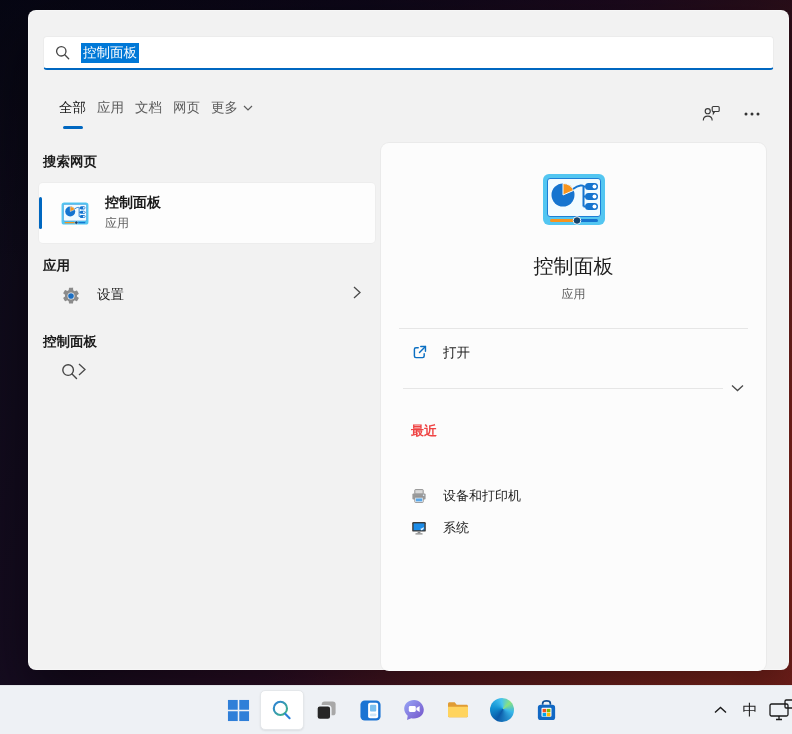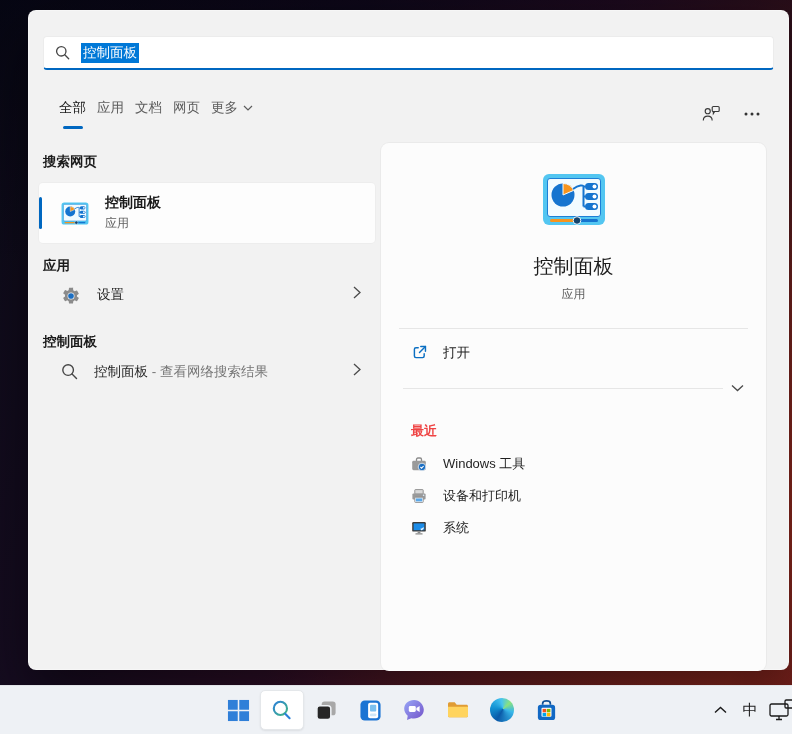--- a/index.html
+++ b/index.html
@@ -201,25 +201,20 @@
   </div>
 
   <div class="sec-header" style="top:322px">控制面板</div>
 
   <div class="list-row" style="top:352px">
     <span>
       <svg width="17" height="17" viewBox="0 0 16 16" fill="none" stroke="#454545" stroke-width="1.3">
         <circle cx="6.7" cy="6.7" r="5"></circle>
           <path d="M10.4 10.4 L14.6 14.6" stroke-linecap="round"></path>
       </svg>
-    </span>
-    <span class="lbl">
-      <span>控制面板</span>
-      <span class="dim"> </span>
-      <span class="dim">- 查看网络搜索结果</span>
     </span>
     <span class="row-chevron">
       <svg width="8" height="13" viewBox="0 0 8 13" fill="none" stroke="#4a4a4a" stroke-width="1.3">
           <path d="M1 1 L7 6.5 L1 12"></path>
         </svg>
     </span>
   </div>
 
   <div class="preview">
     <span class="big-icon">
@@ -257,31 +252,20 @@
 
     <div class="divider2"></div>
     <span class="collapse-btn">
       <svg width="13" height="8" viewBox="0 0 13 8" fill="none" stroke="#4a4a4a" stroke-width="1.3">
           <path d="M1 1.5 L6.5 6.5 L12 1.5"></path>
         </svg>
     </span>
 
     <div class="recent-header">最近</div>
 
-    <div class="recent-item" style="top:310px">
-      <span>
-        <svg width="16" height="16" viewBox="0 0 16 16">
-          <path d="M5.5 5 V3.4 C5.5 2.6 6.1 2 6.9 2 h2.2 c.8 0 1.4.6 1.4 1.4 V5" fill="none" stroke="#8a8a8a" stroke-width="1.3"></path>
-          <rect x="1.2" y="4.8" width="13.6" height="9.4" rx="1.4" fill="#9a9a9a"></rect>
-          <circle cx="11" cy="11" r="3.8" fill="#1b6ec2" stroke="#f2f2f2" stroke-width="0.8"></circle>
-          <path d="M9.4 11 l1.2 1.2 2-2.2" fill="none" stroke="#fff" stroke-width="1.1"></path>
-        </svg>
-      </span>
-      <span class="lbl">Windows 工具</span>
-    </div>
 
     <div class="recent-item" style="top:342px">
       <span>
         <svg width="16" height="16" viewBox="0 0 16 16">
           <rect x="3.8" y="1.6" width="8.4" height="4.6" rx="0.6" fill="#d9d9d9" stroke="#8a8a8a" stroke-width="0.9"></rect>
           <rect x="1.4" y="5.4" width="13.2" height="6.2" rx="1.1" fill="#9a9a9a"></rect>
           <rect x="3.8" y="9.2" width="8.4" height="5.2" rx="0.6" fill="#fff" stroke="#8a8a8a" stroke-width="0.9"></rect>
           <rect x="4.8" y="10.4" width="6.4" height="3" fill="#5aa7e8"></rect>
           <circle cx="12.6" cy="7.2" r="0.8" fill="#dff0ff"></circle>
         </svg>

